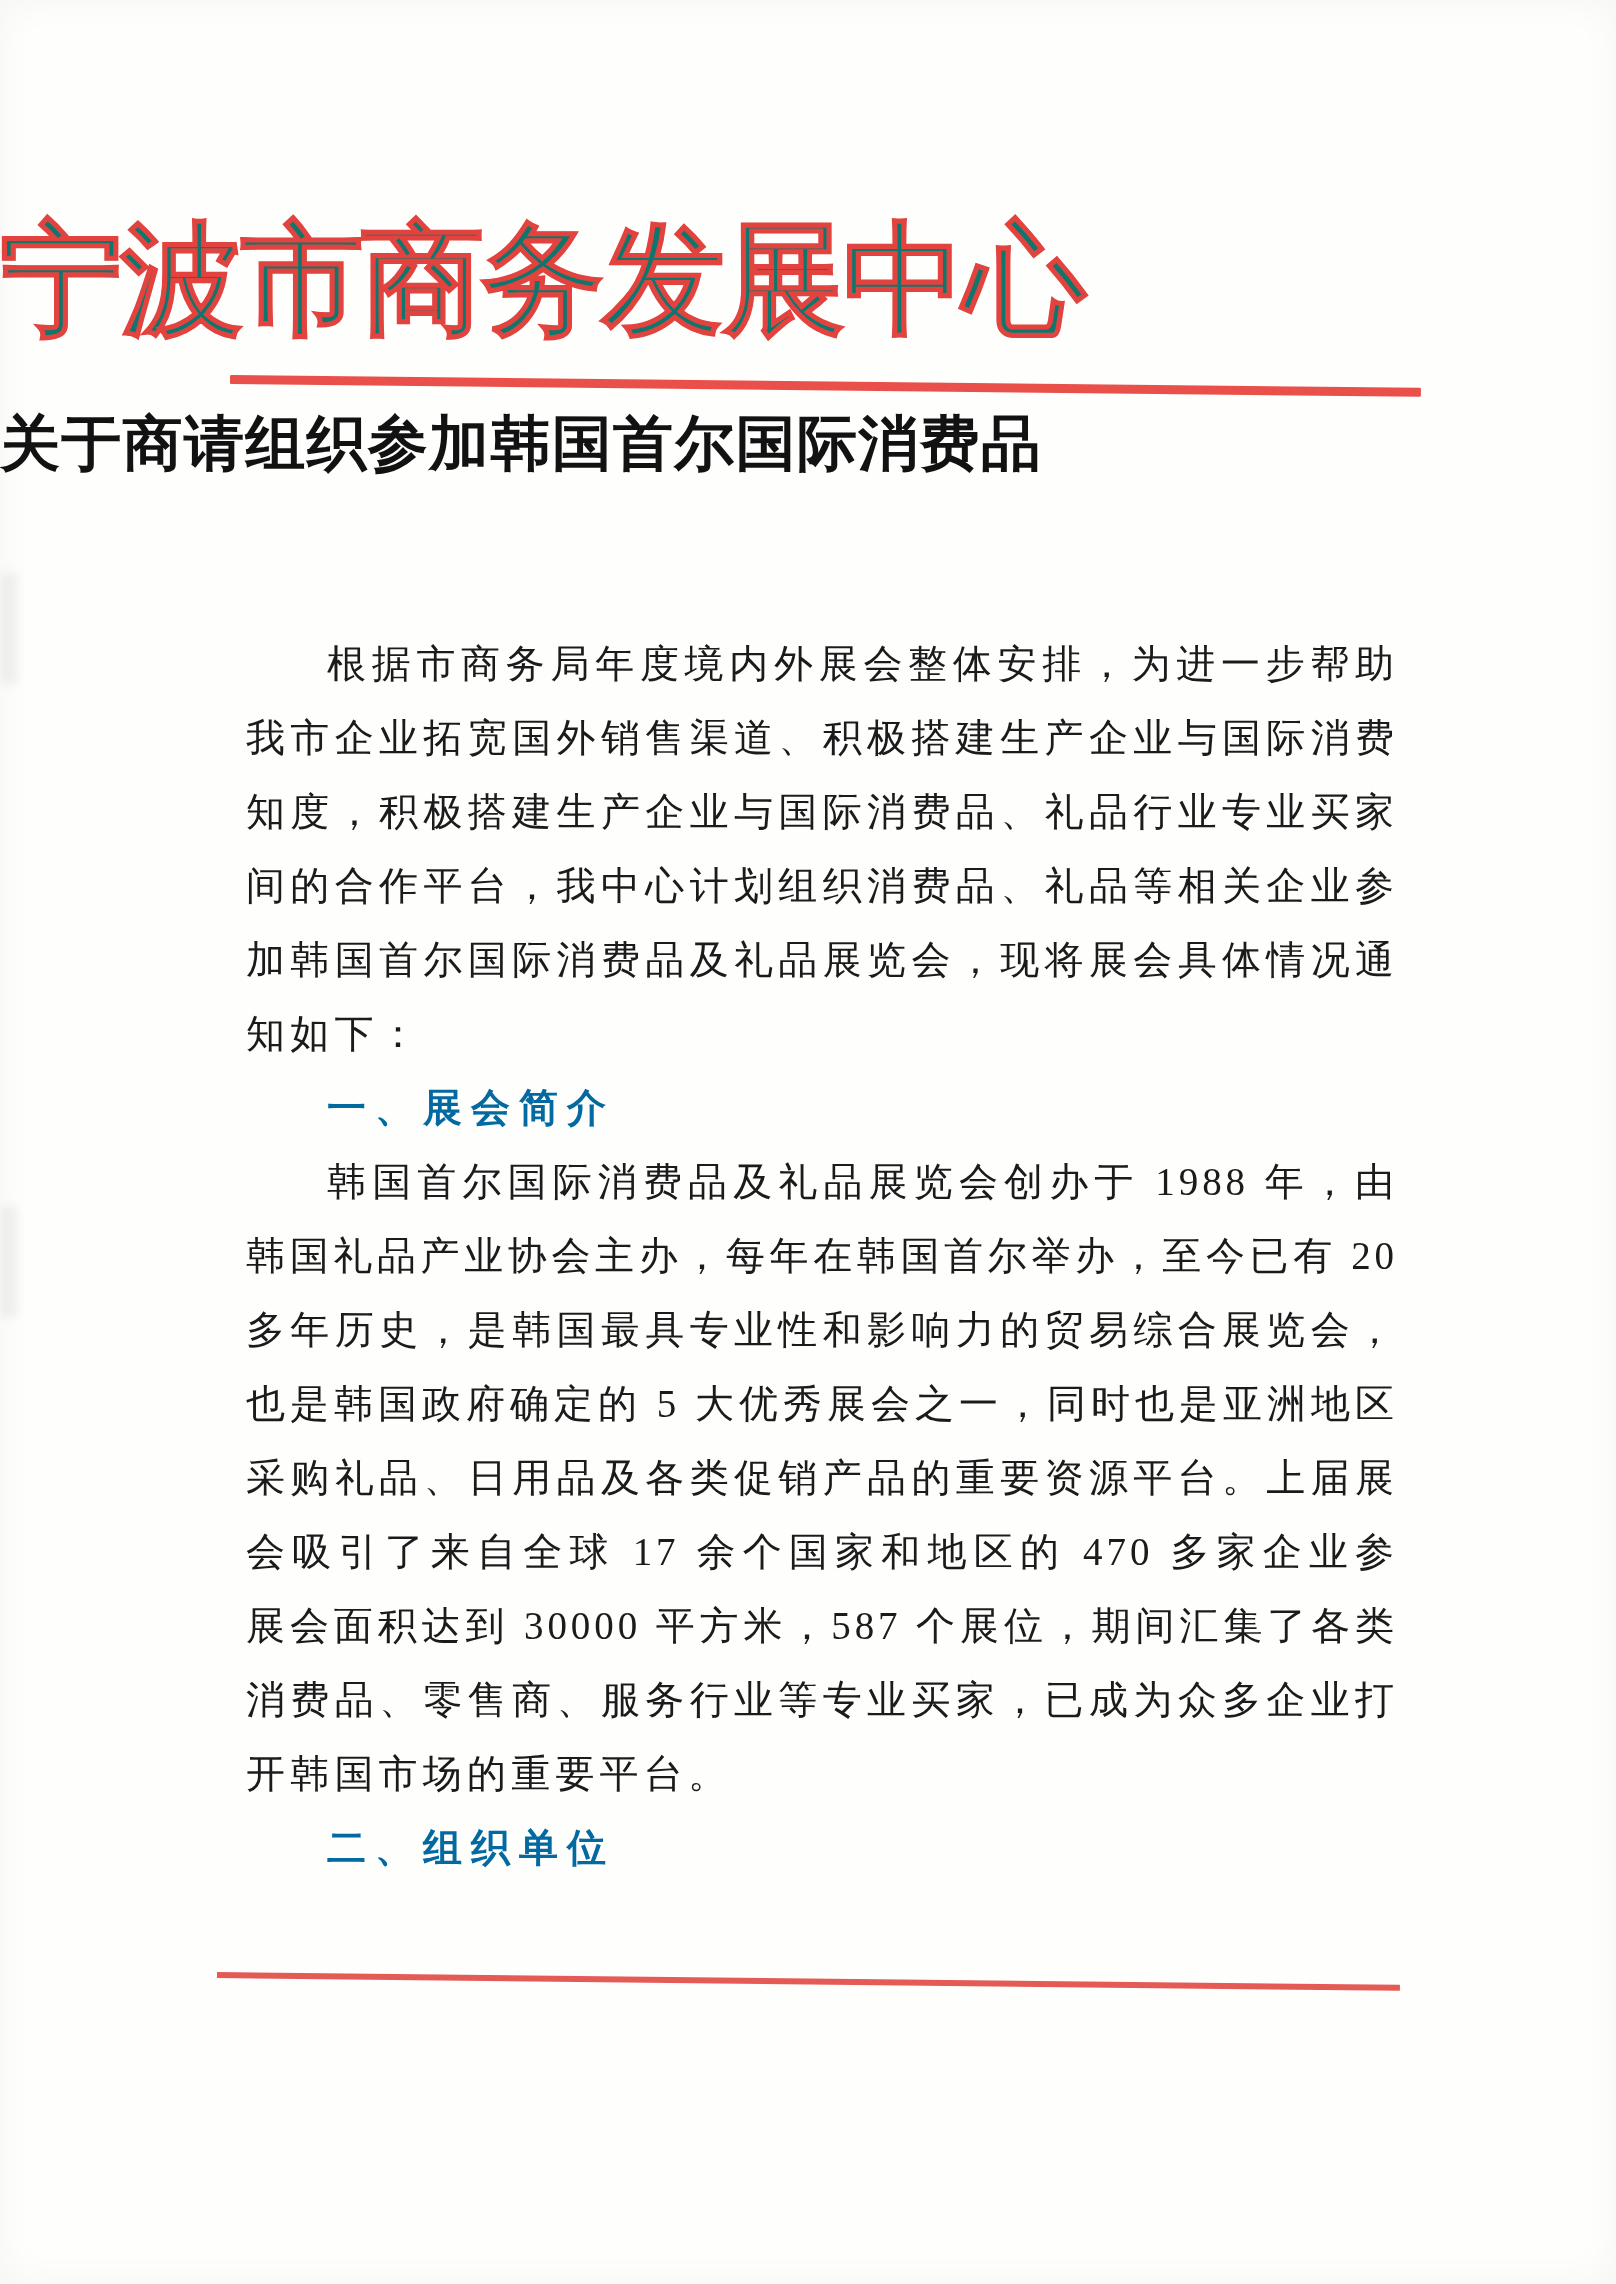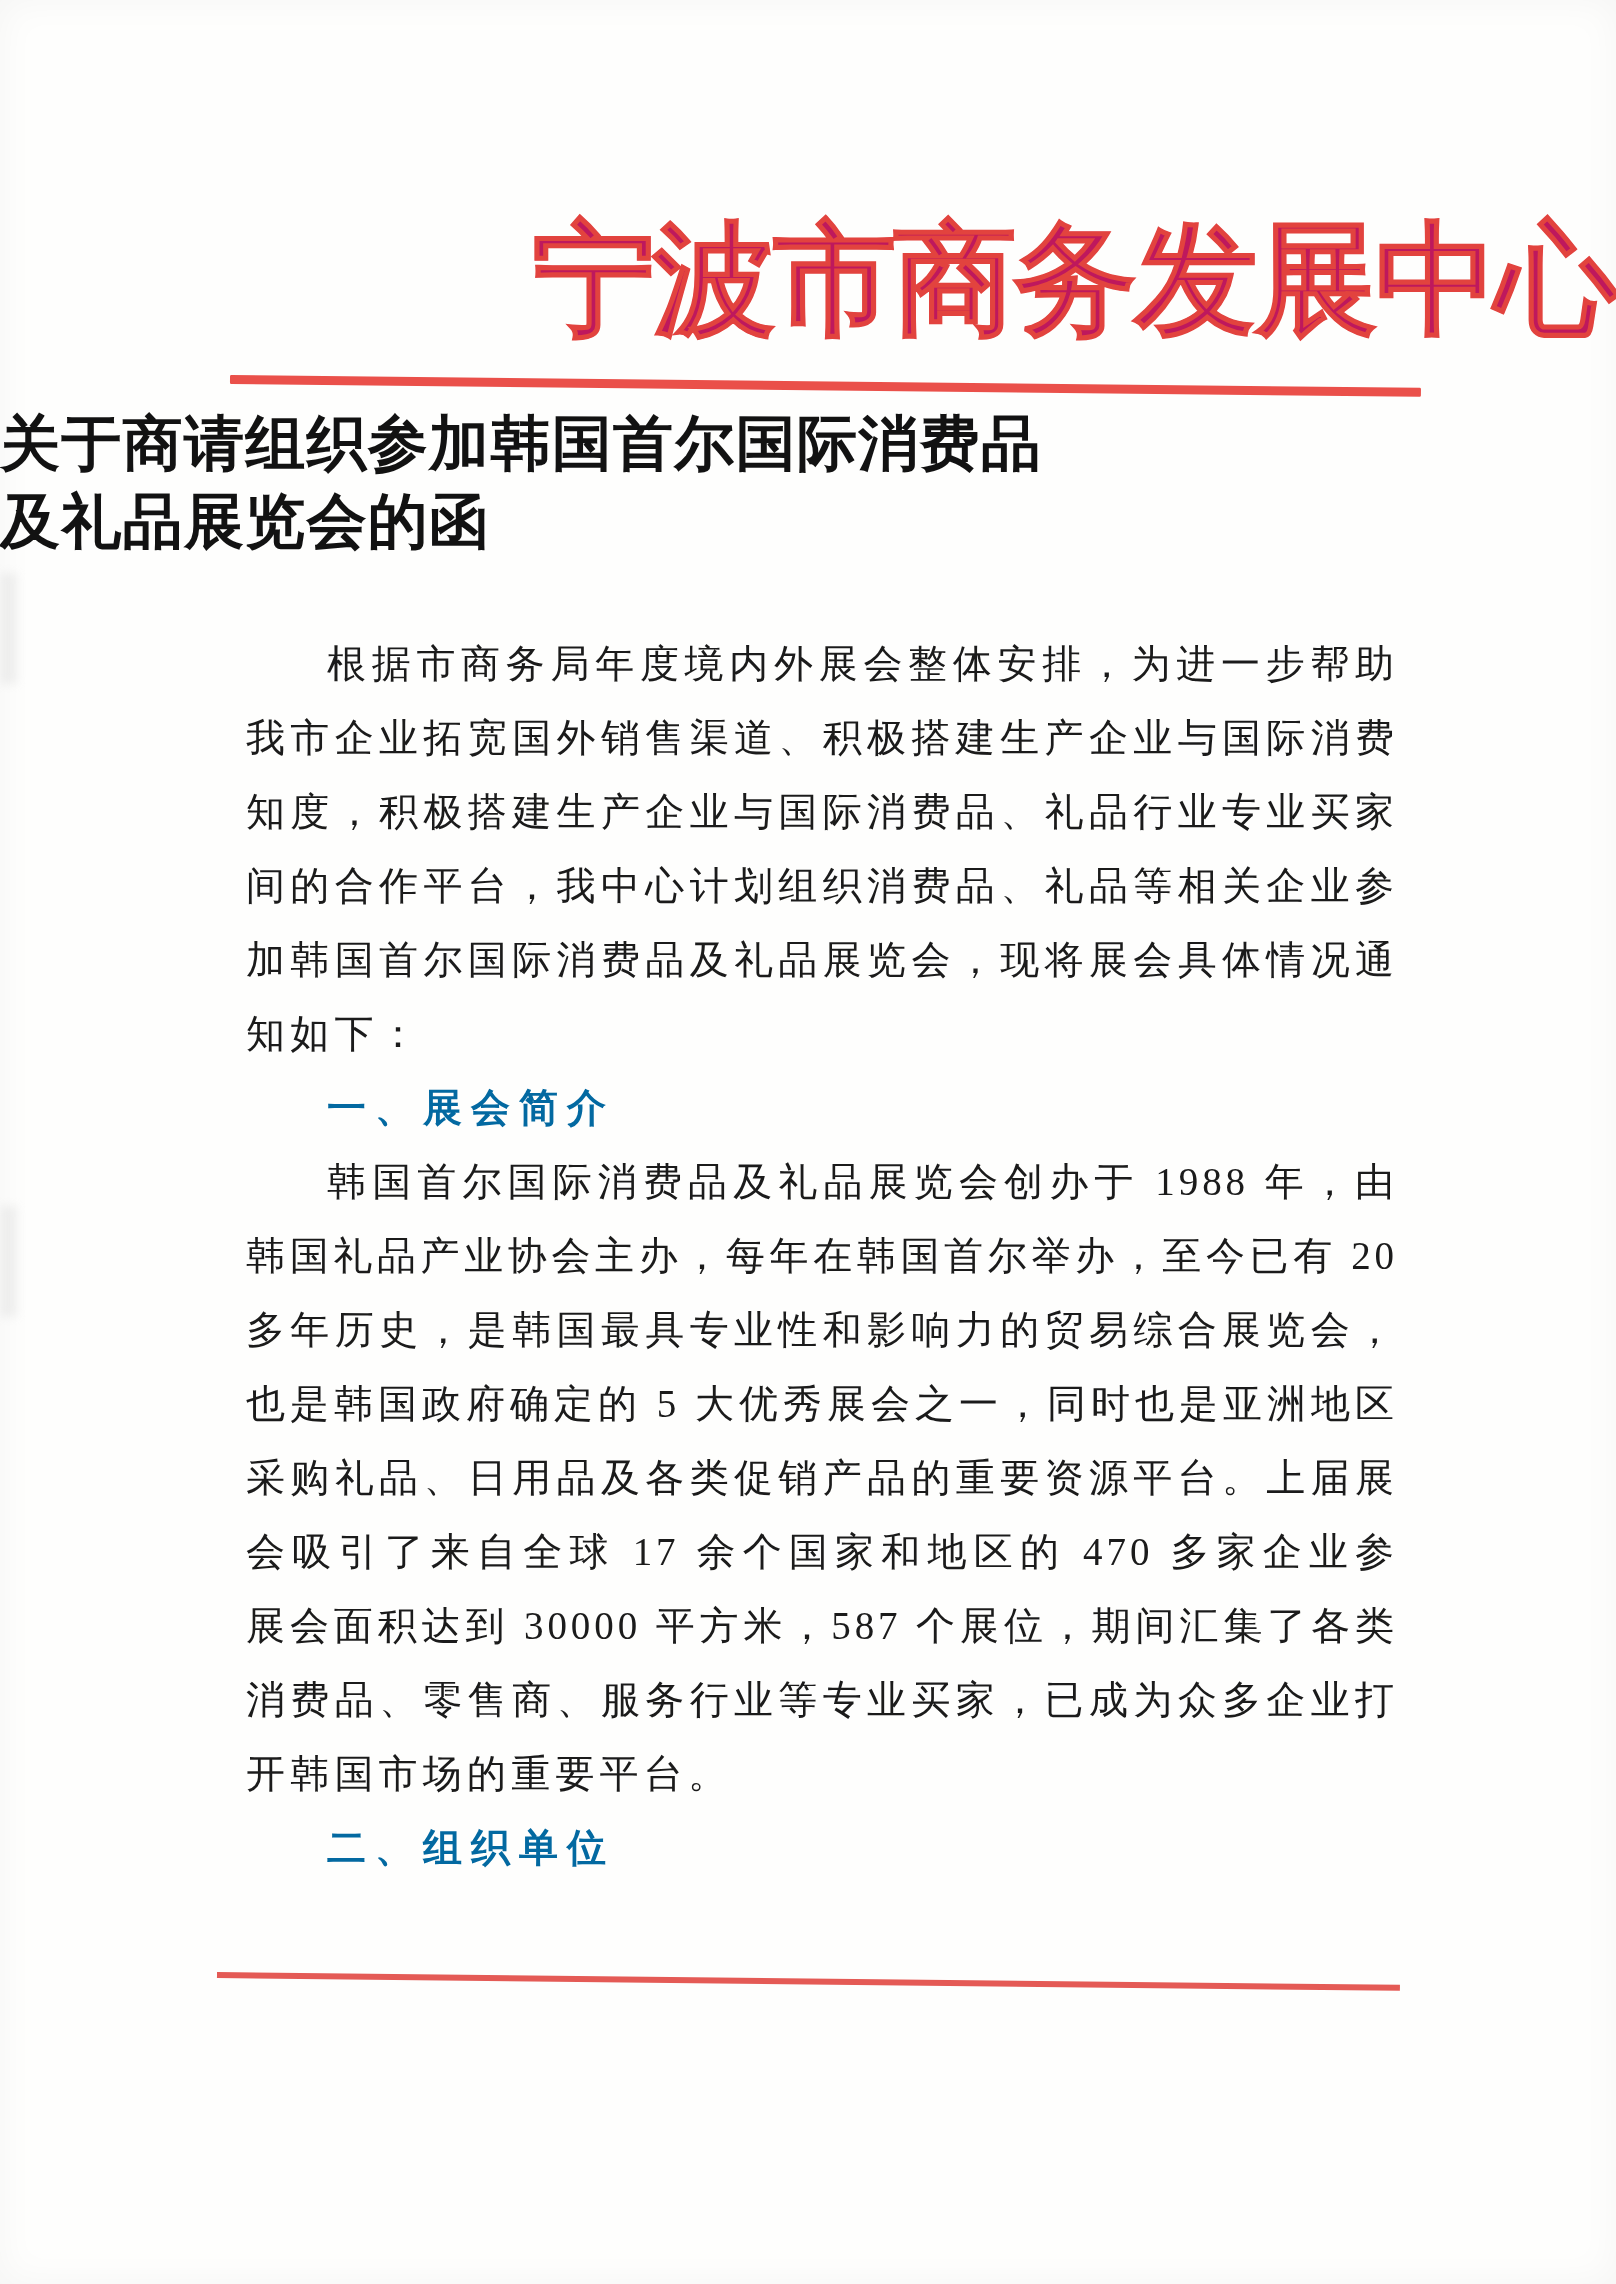--- a/index.html
+++ b/index.html
@@ -7,25 +7,25 @@
     position:relative;
     width:1616px;height:2284px;
     background:#fefefd;
     overflow:hidden;
     font-family:"Liberation Serif", serif;
     box-shadow:inset 0 0 39px rgba(0,0,0,0.04);
   }
   
   .letterhead{
     position:absolute;left:0;right:0;top:201px;
-    text-align:right;
+    text-align:left;
     font-size:123px;line-height:160px;
     font-weight:bold;
     letter-spacing:-2.6px;
-    color:#be185d;
+    color:#0f766e;
     -webkit-text-stroke:1.3px #e2433e;
     white-space:nowrap;
   }
   .rule{position:absolute;transform-origin:left center;}
   .rule-top{
     left:230px;top:375px;width:1191px;height:9px;
     background:#ea504a;
     transform:rotate(0.62deg);
     border-radius:1.3px;
   }
@@ -81,21 +81,20 @@
 <body>
 
 <div class="page">
 
   <div class="letterhead">宁波市商务发展中心</div>
 
   <div class="rule rule-top"></div>
 
   <div class="doc-title">
     <div>关于商请组织参加韩国首尔国际消费品</div>
-    <div>及礼品展览会的函</div>
   </div>
 
   <div class="body-text">
       <div class="line indent justify">根据市商务局年度境内外展会整体安排，为进一步帮助</div>
       <div class="line justify">我市企业拓宽国外销售渠道、积极搭建生产企业与国际消费品</div>
       <div class="line justify">知度，积极搭建生产企业与国际消费品、礼品行业专业买家</div>
       <div class="line justify">间的合作平台，我中心计划组织消费品、礼品等相关企业参</div>
       <div class="line justify">加韩国首尔国际消费品及礼品展览会，现将展会具体情况通</div>
       <div class="line plain">知如下：</div>
       <div class="line heading">一、展会简介</div>

